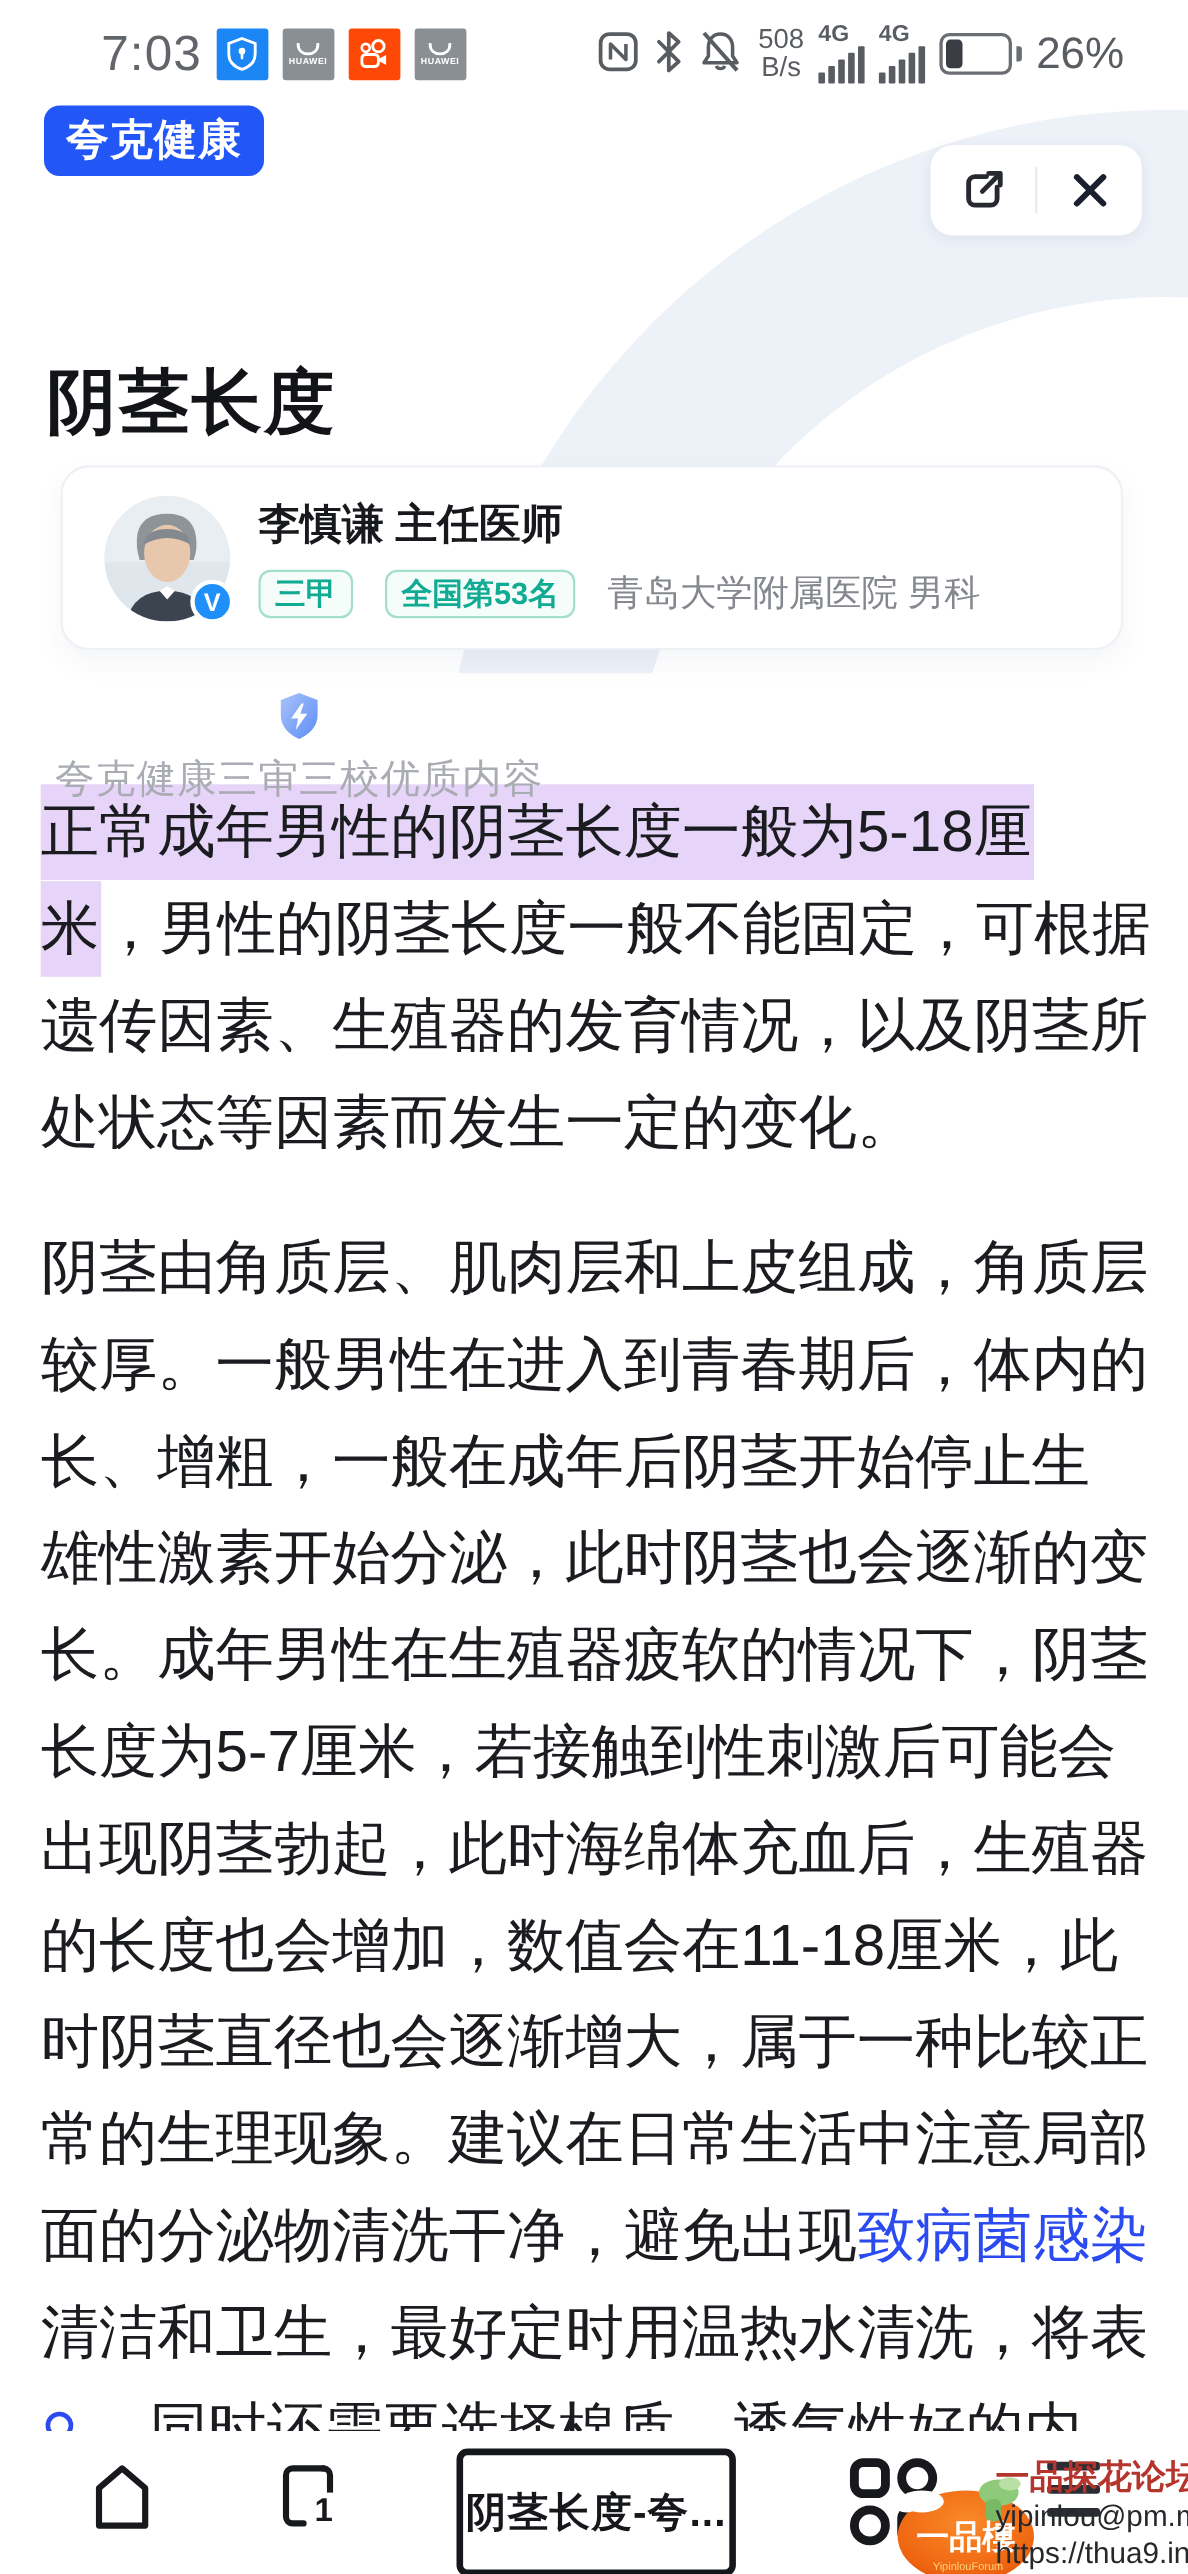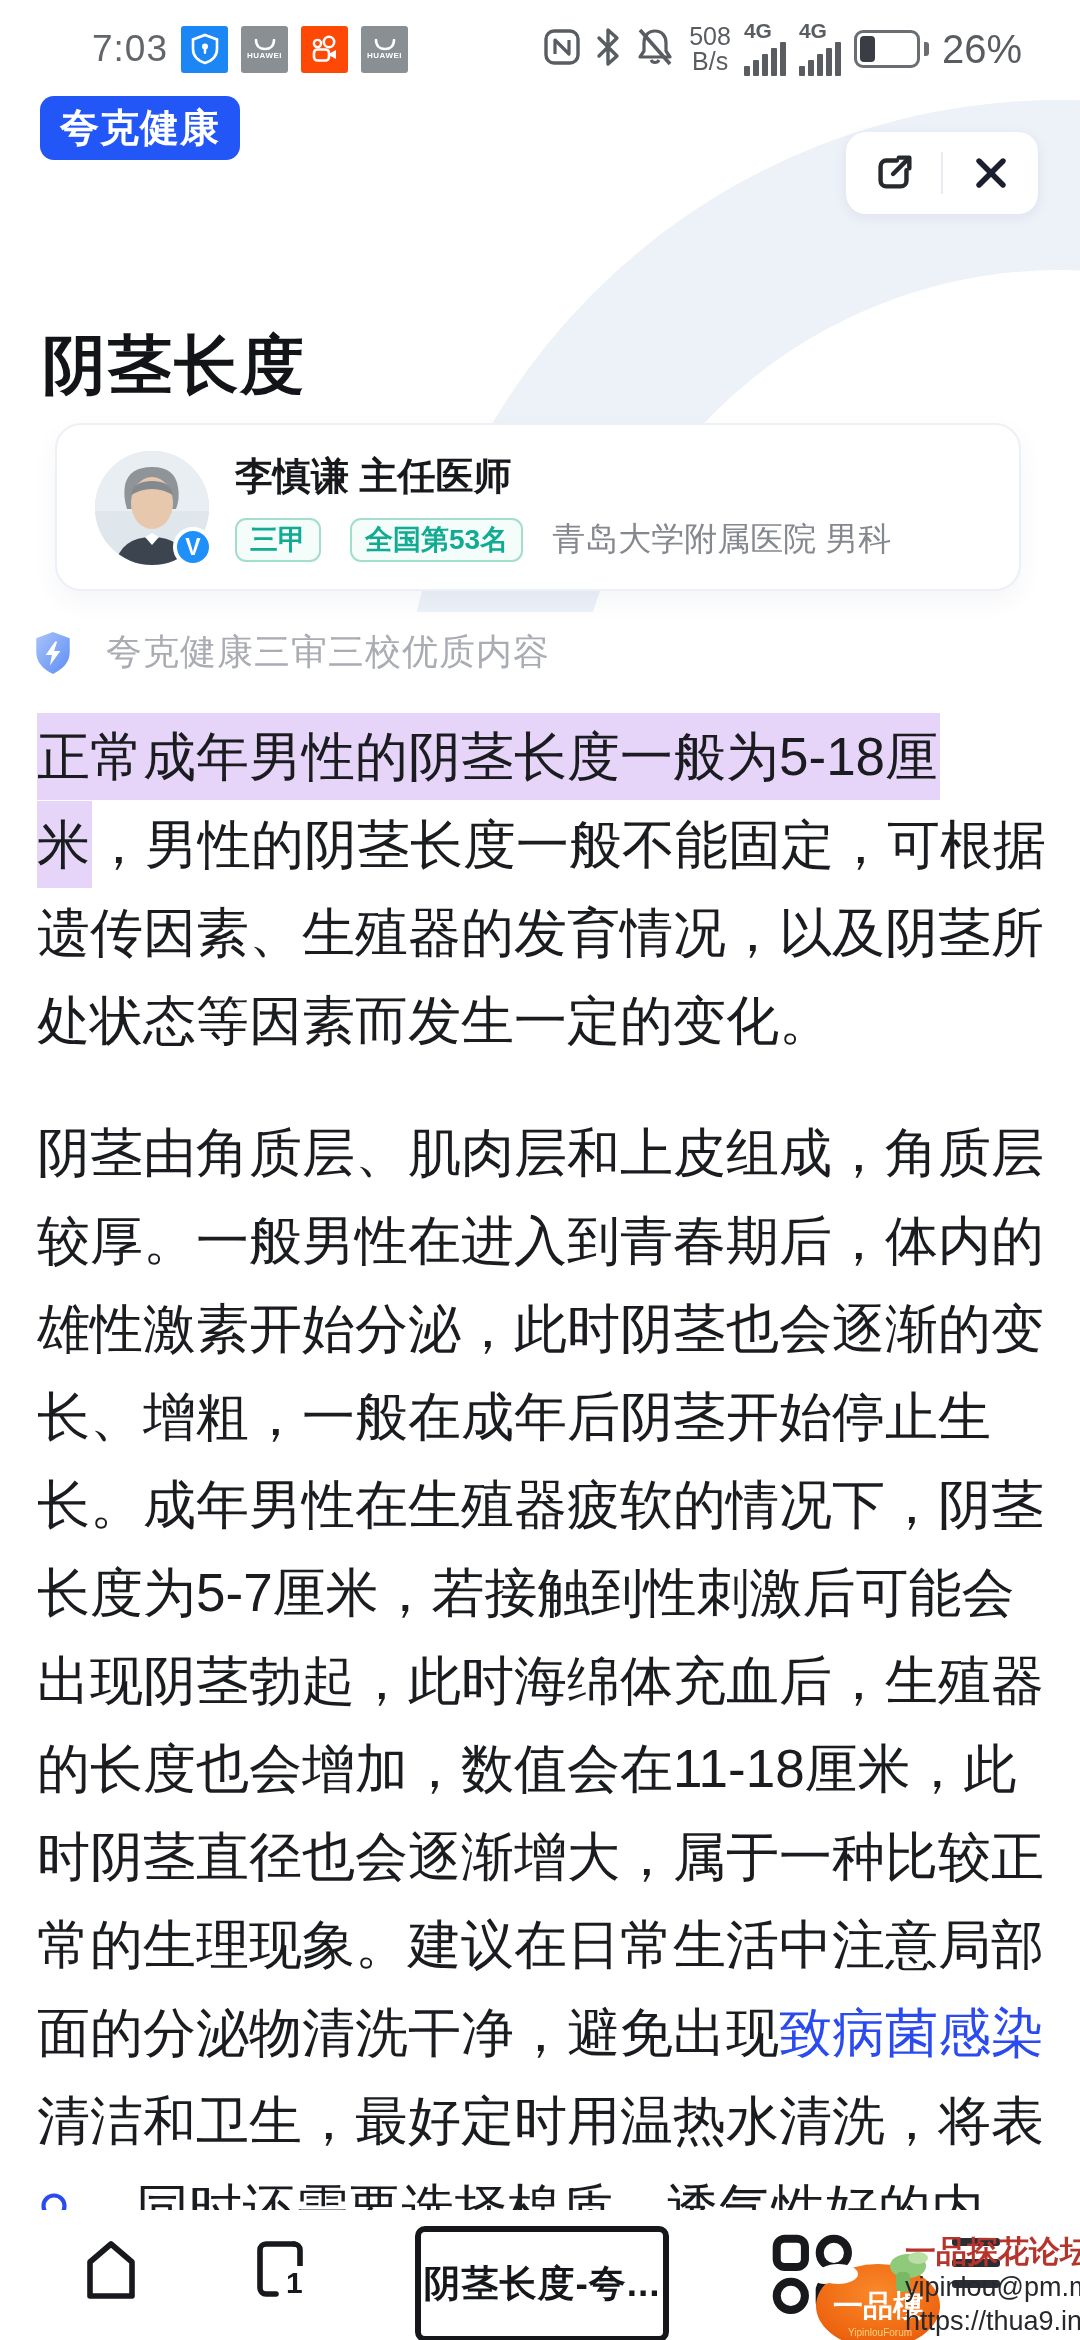--- a/index.html
+++ b/index.html
@@ -10,21 +10,21 @@
     -webkit-font-smoothing:antialiased;
   }
   
   .header-bg{position:absolute;top:0;left:0;right:0;height:612px;overflow:hidden;background:#fff;}
   .ring{position:absolute;left:400px;top:100px;width:1320px;height:1320px;border-radius:50%;
         border:170px solid #edf1f8;box-sizing:border-box;}
   
   .status-bar{position:absolute;top:0;left:0;right:0;height:92px;display:flex;align-items:center;
               justify-content:space-between;padding:6px 58px 0 92px;color:#62666b;box-sizing:border-box;}
   .sb-left{display:flex;align-items:center;gap:13px;}
-  .sb-time{font-size:37px;font-weight:400;letter-spacing:1px;}
+  .sb-time{font-size:45px;font-weight:400;letter-spacing:1px;}
   .app-ic{width:47px;height:47px;border-radius:3px;display:flex;align-items:center;justify-content:center;flex-direction:column;}
   .app-ic.blue{background:#1d86f5;}
   .app-ic.gray{background:#8a8f94;}
   .app-ic.orange{background:#fe4906;}
   .huawei-label{font-size:8px;color:#fff;font-weight:700;letter-spacing:.5px;margin-top:-2px;}
   .sb-right{display:flex;align-items:center;gap:13px;}
   .speed{display:flex;flex-direction:column;align-items:center;line-height:25px;font-size:25px;color:#595d62;}
   .sig{display:flex;flex-direction:column;align-items:flex-start;}
   .sig-label{font-size:21px;font-weight:700;color:#595d62;line-height:18px;}
   .bars{display:flex;align-items:flex-end;gap:3px;height:36px;}
@@ -49,21 +49,21 @@
   .avatar{position:absolute;left:38px;top:26px;width:114px;height:114px;border-radius:50%;overflow:hidden;background:#e5eaee;}
   .vbadge{position:absolute;left:116px;top:102px;width:40px;height:40px;border-radius:50%;background:#1f8ff9;
           color:#fff;font-size:23px;font-weight:700;display:flex;align-items:center;justify-content:center;
           border:4px solid #fff;box-sizing:border-box;}
   .doc-name{position:absolute;left:178px;top:26px;font-size:38px;font-weight:700;color:#17191c;}
   .doc-meta{position:absolute;left:178px;top:92px;display:flex;align-items:center;gap:29px;}
   .pill{height:44px;line-height:40px;padding:0 13px;border:2px solid #a3ddcd;border-radius:11px;
         color:#10ab92;font-weight:700;font-size:28px;background:#f5fdfb;box-sizing:border-box;white-space:nowrap;}
   .hospital{font-size:33px;color:#85888e;white-space:nowrap;}
   
-  .quality{position:absolute;left:32px;top:628px;display:flex;align-items:center;gap:32px;z-index:2;}
+  .quality{position:absolute;left:50px;top:628px;display:flex;align-items:center;gap:10px;z-index:2;flex-direction:column;}
   .quality-text{font-size:36px;color:#a9acb2;letter-spacing:1px;}
   
   .article{position:absolute;left:37px;top:713px;width:1006px;z-index:1;}
   .para + .para{margin-top:44px;}
   .line{height:88px;line-height:88px;font-size:53px;color:#1a1c20;white-space:nowrap;}
   .hl{background:#e6d5f8;padding:14px 2px 14px 0;}
   .lk{color:#2b4af0;}
   .search-ic{display:inline-block;margin-right:6px;}
   .search-ic svg{width:40px;height:40px;vertical-align:-2px;}
   
@@ -235,22 +235,22 @@
   <div class="article">
       <div class="para">
         <div class="line"><span class="hl">正常成年男性的阴茎长度一般为5-18厘</span></div>
         <div class="line"><span class="hl">米</span><span>，男性的阴茎长度一般不能固定，可根据</span></div>
         <div class="line"><span>遗传因素、生殖器的发育情况，以及阴茎所</span></div>
         <div class="line"><span>处状态等因素而发生一定的变化。</span></div>
       </div>
       <div class="para">
         <div class="line"><span>阴茎由角质层、肌肉层和上皮组成，角质层</span></div>
         <div class="line"><span>较厚。一般男性在进入到青春期后，体内的</span></div>
+        <div class="line"><span>长、增粗，一般在成年后阴茎开始停止生</span></div>
         <div class="line"><span>雄性激素开始分泌，此时阴茎也会逐渐的变</span></div>
-        <div class="line"><span>长、增粗，一般在成年后阴茎开始停止生</span></div>
         <div class="line"><span>长。成年男性在生殖器疲软的情况下，阴茎</span></div>
         <div class="line"><span>长度为5-7厘米，若接触到性刺激后可能会</span></div>
         <div class="line"><span>出现阴茎勃起，此时海绵体充血后，生殖器</span></div>
         <div class="line"><span>的长度也会增加，数值会在11-18厘米，此</span></div>
         <div class="line"><span>时阴茎直径也会逐渐增大，属于一种比较正</span></div>
         <div class="line"><span>常的生理现象。建议在日常生活中注意局部</span></div>
         <div class="line"><span>面的分泌物清洗干净，避免出现</span><span class="lk">致病菌感染</span></div>
         <div class="line"><span>清洁和卫生，最好定时用温热水清洗，将表</span></div>
         <div class="line"><span class="search-ic"><svg viewBox="0 0 40 40">
               <circle cx="17" cy="17" r="10.5" fill="none" stroke="#2b4af0" stroke-width="4.2"></circle>

